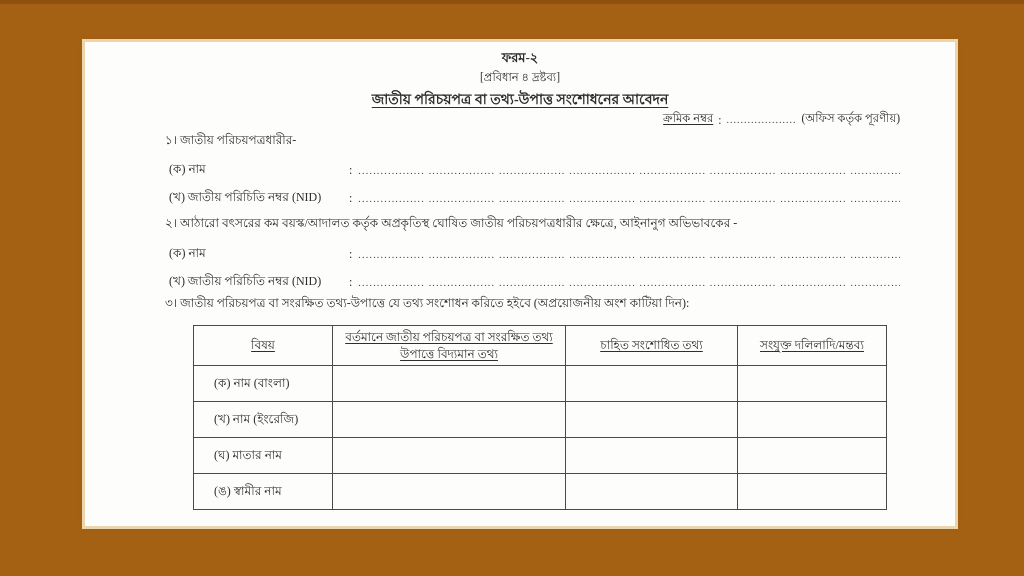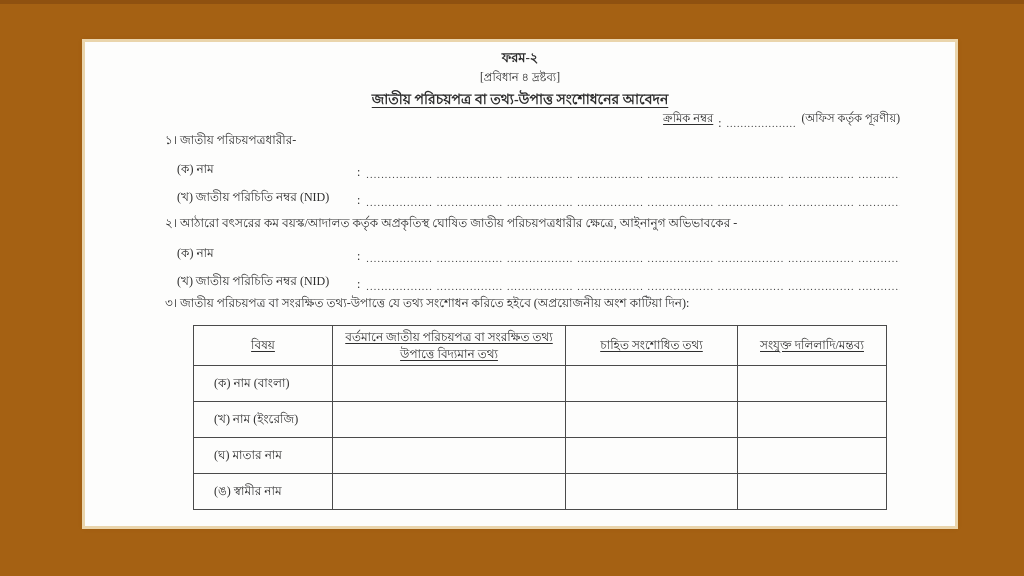--- a/index.html
+++ b/index.html
@@ -12,26 +12,26 @@
   .page{
     position:absolute;left:85px;top:42px;width:870px;height:484px;
     background:#fdfdfc;color:#2e2e2e;overflow:hidden;
     box-shadow:0 0 0 3px rgba(243,226,190,.9), 0 0 6px rgba(90,50,5,.35);
     font-family:Liberation Serif, serif;
   }
   .center{position:absolute;left:0;right:0;text-align:center;white-space:nowrap}
   .form-no{top:6px;font-weight:bold;font-size:13px}
   .reg{top:27px;font-size:11.5px}
   .main-title{top:46px;font-size:14px;font-weight:bold;text-decoration:underline;text-underline-offset:3px}
-  .serial{position:absolute;top:68px;right:55px;font-size:11.5px;display:flex;align-items:flex-end;gap:5px;white-space:nowrap}
+  .serial{position:absolute;top:68px;right:55px;font-size:11.5px;display:flex;align-items:center;gap:5px;white-space:nowrap}
   .serial-label{text-decoration:underline;text-underline-offset:2px}
   .sdots{letter-spacing:1px;font-size:10px;color:#3a3a3a}
   .heading{position:absolute;left:80px;right:30px;font-size:12px;white-space:nowrap;overflow:hidden}
   .h1{top:89px}.h2{top:172px}.h3{top:252px}
-  .field{position:absolute;left:92px;right:55px;display:flex;align-items:flex-end;font-size:12px;white-space:nowrap}
+  .field{position:absolute;left:84px;right:55px;display:flex;align-items:center;font-size:12px;white-space:nowrap}
   .f11{top:118px}.f12{top:146px}.f21{top:202px}.f22{top:230px}
   .flabel{flex:0 0 auto;min-width:180px}
   .fsep{flex:0 0 auto;margin-right:6px}
   .fdots{flex:1 1 auto;overflow:hidden;letter-spacing:1.2px;font-size:10px;color:#3a3a3a}
   table.corr{
     position:absolute;left:108px;top:283px;width:693px;
     border-collapse:collapse;table-layout:fixed;font-size:12px;color:#2e2e2e;
   }
   table.corr th,table.corr td{border:1px solid #4a4a4a;height:35px;padding:0 6px;overflow:hidden}
   table.corr th{font-weight:normal;text-decoration:underline;text-underline-offset:2px;line-height:1.35;text-align:center;padding:2px 8px}

